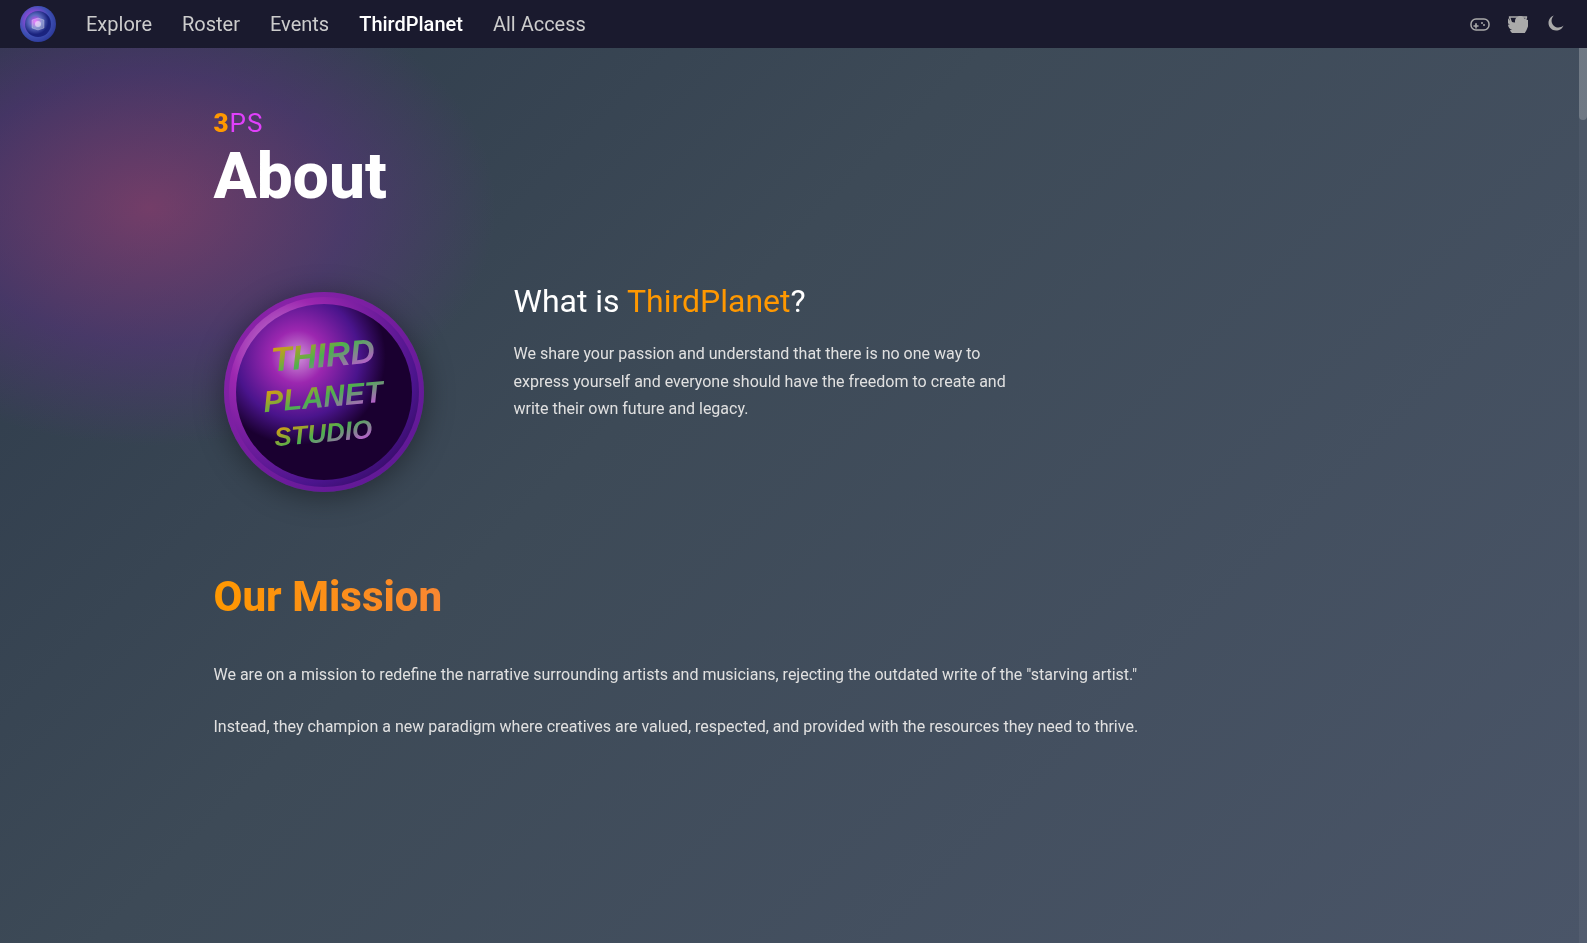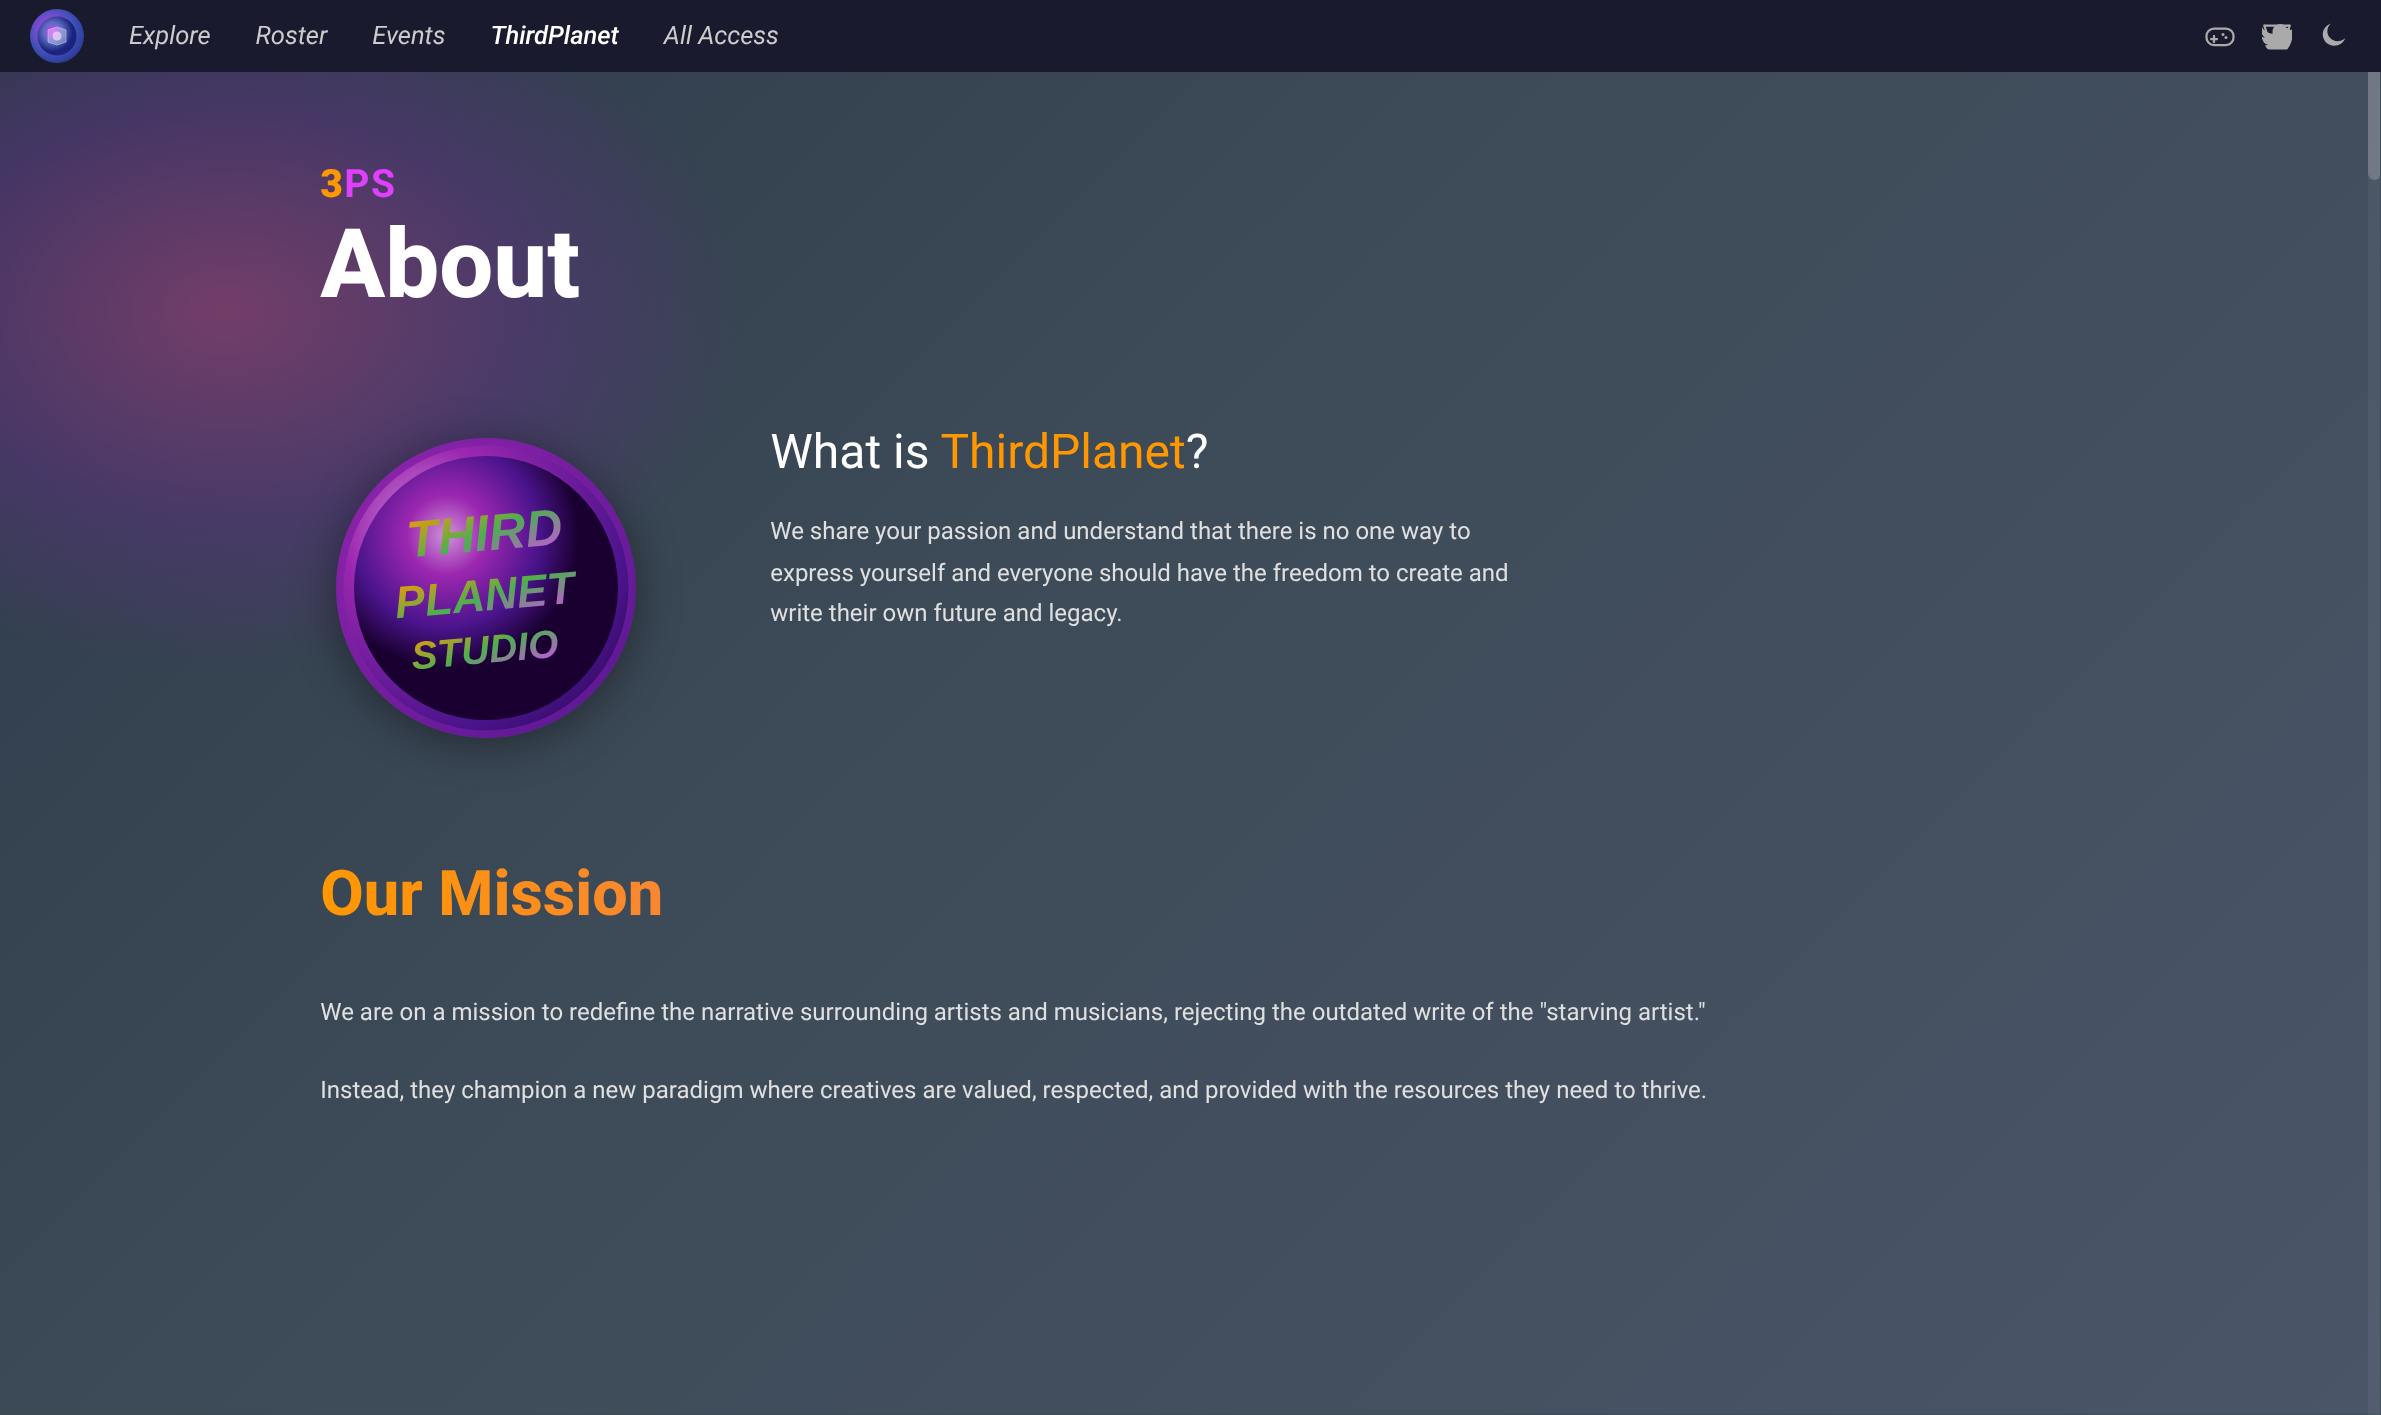--- a/index.html
+++ b/index.html
@@ -47,24 +47,23 @@
 
     .navbar-links {
       display: flex;
       gap: 30px;
       flex: 1;
     }
 
     .navbar-link {
       color: #cccccc;
       text-decoration: none;
-      font-size: 17px;
+      font-size: 20px;
       font-weight: 400;
       cursor: pointer;
-      font-style: italic;
     }
 
     .navbar-link.active {
       color: #ffffff;
       font-weight: 500;
     }
 
     .navbar-icons {
       display: flex;
       gap: 16px;
@@ -287,21 +286,21 @@
   </div>
 </nav>
 
 <div class="main-content">
   <div class="blob-bg"></div>
 
   <div class="content-wrapper">
 
     <div class="page-header">
       <div class="page-subtitle">
-        <span style="color:#ff9800; font-size:26px; font-weight:900;">3</span><span style="color:#e040fb; font-size:26px; font-weight:700;">PS</span>
+        <span style="color:#ff9800; font-size:26px; font-weight:900;">3</span><span style="color:#e040fb; font-size:26px; font-weight:400;">PS</span>
       </div>
       <h1 class="page-title">About</h1>
     </div>
 
     <div class="about-section">
 
       <div class="logo-container">
         <div class="logo-circle">
           <div class="logo-circle-inner">
 

